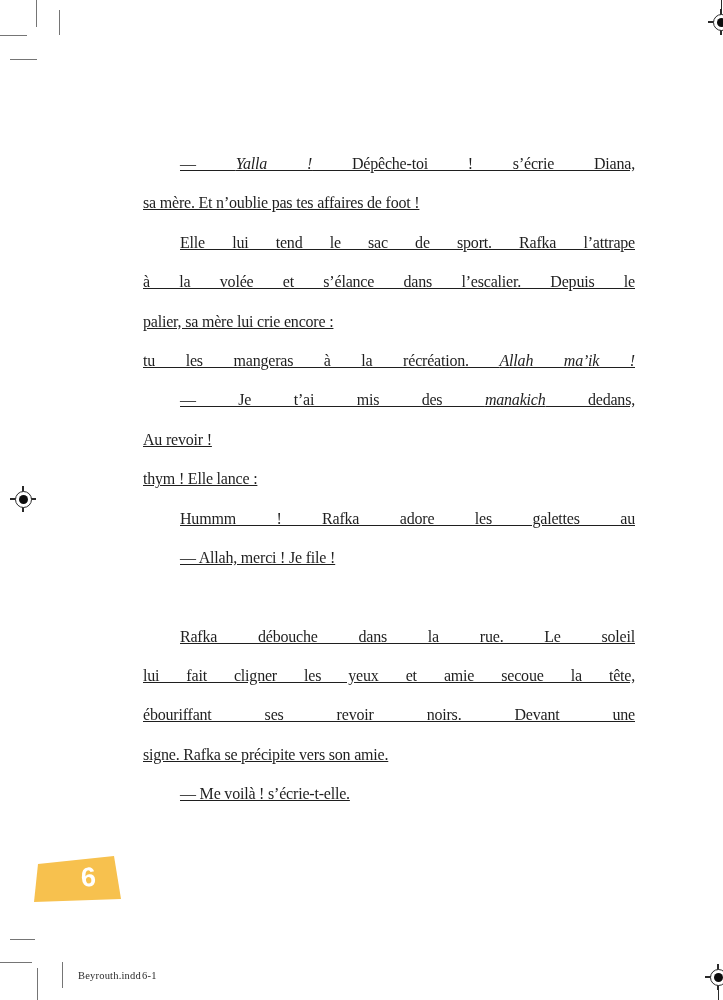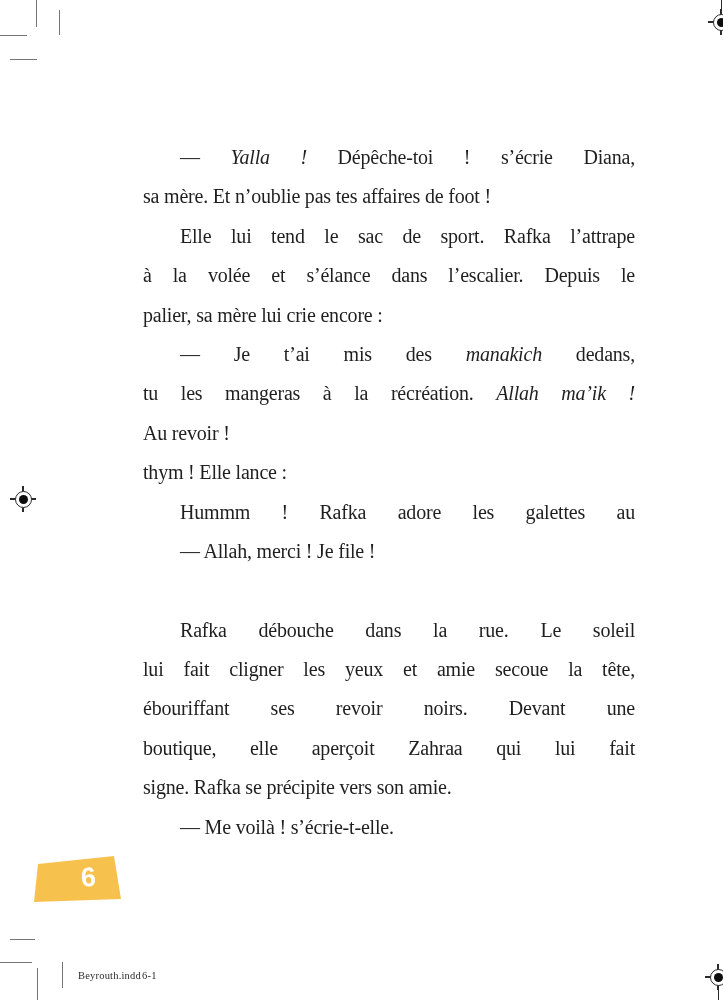--- a/index.html
+++ b/index.html
@@ -6,25 +6,26 @@
   body {
     width: 723px; height: 1000px;
     position: relative;
     background: #ffffff;
     font-family: "Liberation Serif", "DejaVu Serif", serif;
   }
 
   
   .body-text {
     position: absolute;
-    left: 143px; top: 138px; width: 492px;
-    font-size: 20px;
+    left: 143px; top: 144px; width: 492px;
+    font-size: 16px;
     line-height: 39.4px;
     letter-spacing: -0.2px;
     color: #1f1f1f;
+    text-decoration: underline;
   }
   .para { margin: 0; }
   .para.gap { margin-top: 39.4px; }
   .line {
     text-align: justify;
     text-align-last: justify;
     white-space: normal;
     height: 39.4px;
   }
   .line.last { text-align: center; text-align-last: left; }
@@ -107,36 +108,35 @@
     <div class="para">
       <div class="line ind"><span>— </span><i>Yalla !</i><span> Dépêche-toi ! s’écrie Diana,</span></div>
       <div class="line last"><span>sa mère. Et n’oublie pas tes affaires de foot !</span></div>
     </div>
     <div class="para">
       <div class="line ind"><span>Elle lui tend le sac de sport. Rafka l’attrape</span></div>
       <div class="line"><span>à la volée et s’élance dans l’escalier. Depuis le</span></div>
       <div class="line last"><span>palier, sa mère lui crie encore :</span></div>
     </div>
     <div class="para">
+      <div class="line"><span>tu les mangeras à la récréation. </span><i>Allah ma’ik !</i></div>
       <div class="line ind"><span>— Je t’ai mis des </span><i>manakich</i><span> dedans,</span></div>
-      <div class="line"><span>tu les mangeras à la récréation. </span><i>Allah ma’ik !</i></div>
       <div class="line last"><span>Au revoir !</span></div>
     </div>
     <div class="para">
       <div class="line last"><span>thym ! Elle lance :</span></div>
       <div class="line ind"><span>Hummm ! Rafka adore les galettes au</span></div>
     </div>
     <div class="para">
       <div class="line last ind"><span>— Allah, merci ! Je file !</span></div>
     </div>
     <div class="para gap">
       <div class="line ind"><span>Rafka débouche dans la rue. Le soleil</span></div>
       <div class="line"><span>lui fait cligner les yeux et amie secoue la tête,</span></div>
       <div class="line"><span>ébouriffant ses revoir noirs. Devant une</span></div>
-      <div class="line"><span>boutique, elle aperçoit Zahraa qui lui fait</span></div>
       <div class="line last"><span>signe. Rafka se précipite vers son amie.</span></div>
     </div>
     <div class="para">
       <div class="line last ind"><span>— Me voilà ! s’écrie-t-elle.</span></div>
     </div>
   </div>
 
 <div class="pagenum-box" style="background: rgb(247, 193, 78);">
   <span class="digit" style="color: rgb(255, 255, 255);">6</span>
 </div>

